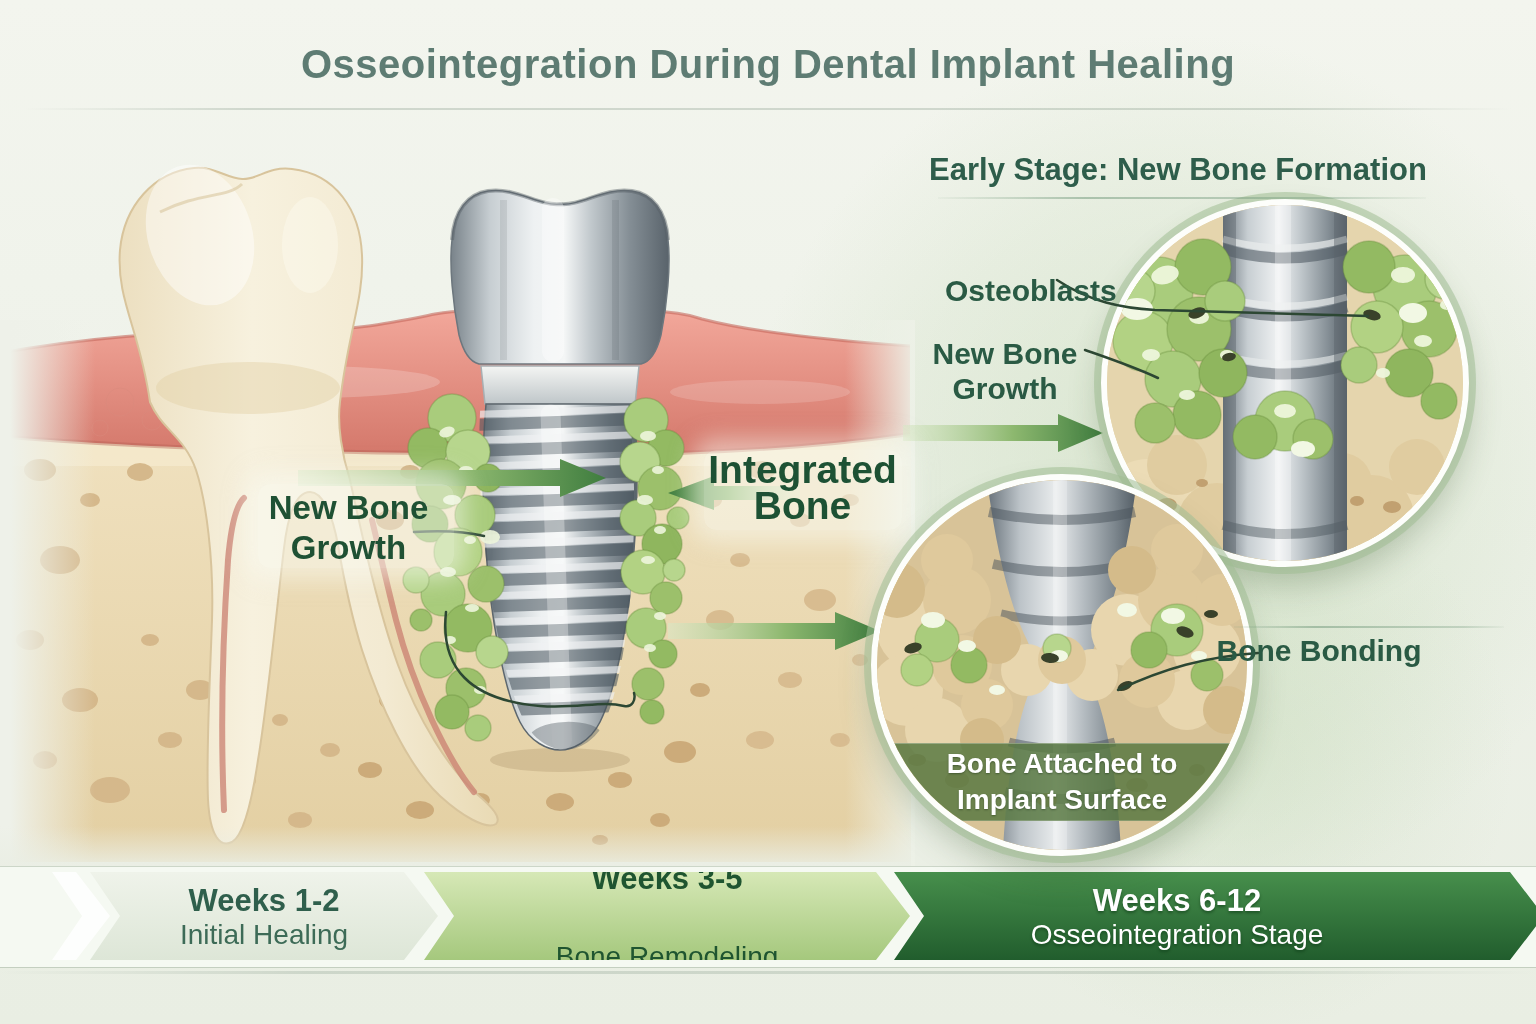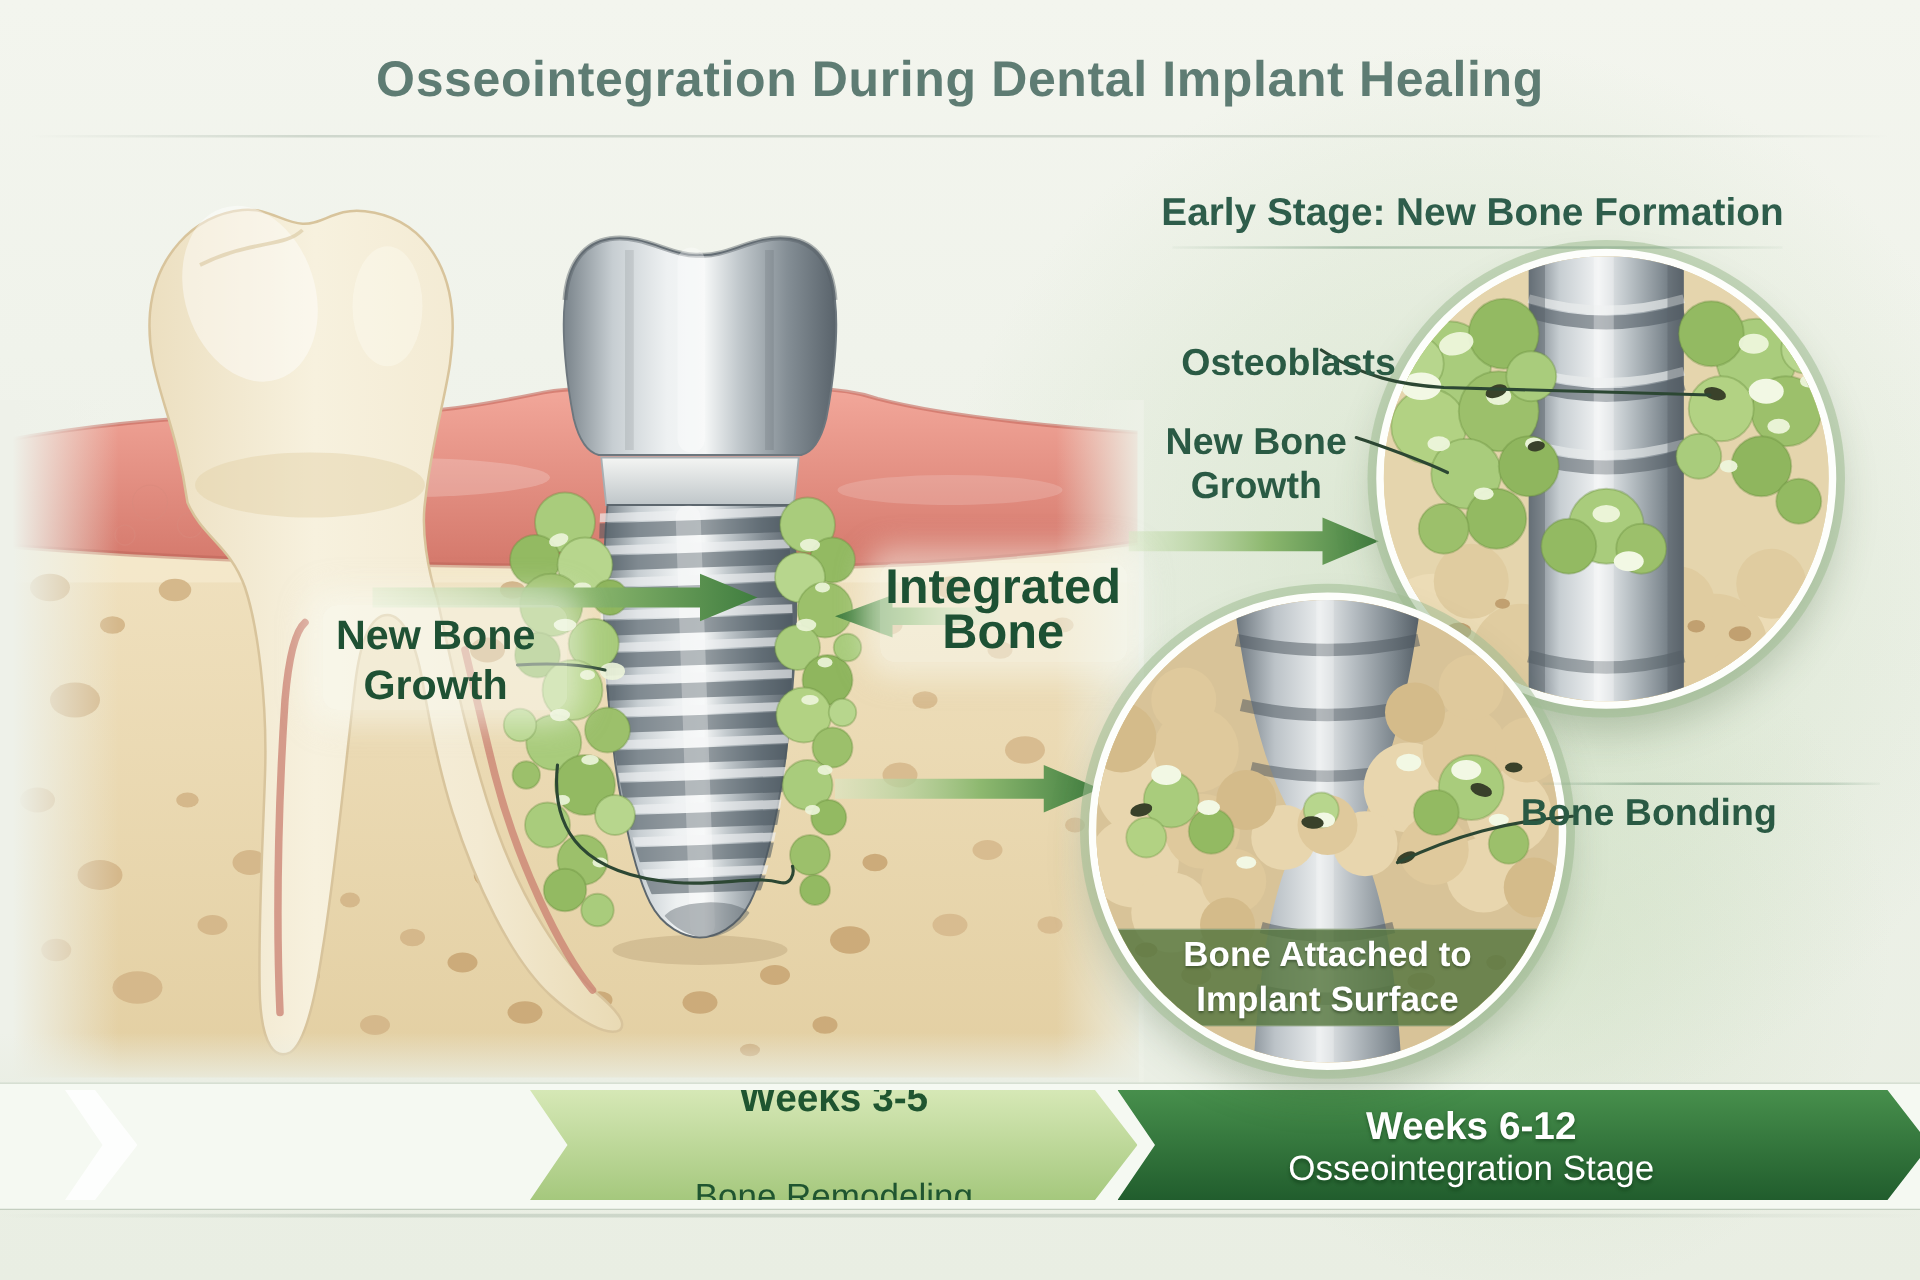--- a/index.html
+++ b/index.html
@@ -546,20 +546,24 @@
 
   <div class="lbl-backdrop" id="bd-nbg"></div>
   <div class="lbl" id="lbl-nbg-main">New Bone Growth</div>
   <div class="lbl-backdrop" id="bd-int"></div>
   <div class="lbl" id="lbl-integrated">Integrated Bone</div>
 
   <div class="timeline-track"></div>
   <div class="tl-shadow"></div>
   <div class="lead-chevron"></div>
 
+  <div class="seg" id="seg1">
+    <div class="weeks">Weeks 1-2</div>
+    <div class="phase">Initial Healing</div>
+  </div>
   <div class="seg" id="seg2">
     <div class="weeks">Weeks 3-5</div>
     <div class="phase">Bone Remodeling</div>
   </div>
   <div class="seg" id="seg3">
     <div class="weeks">Weeks 6-12</div>
     <div class="phase">Osseointegration Stage</div>
   </div>
 
 </div>

